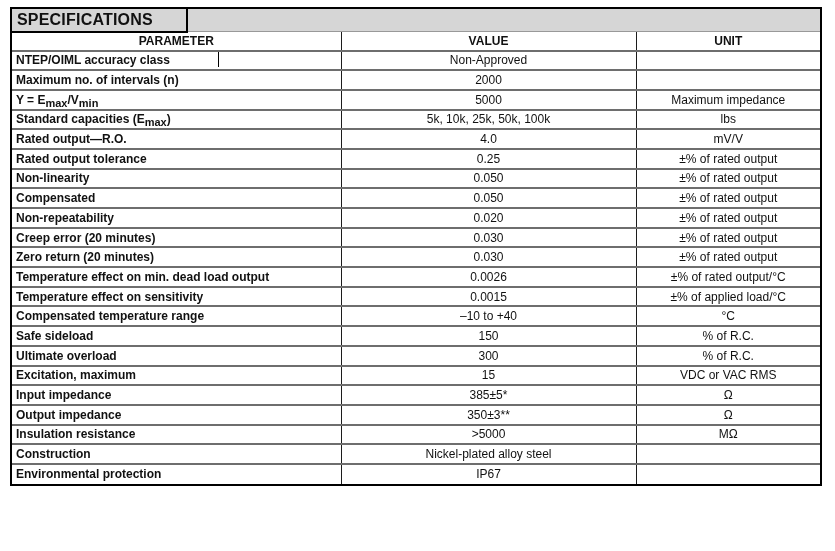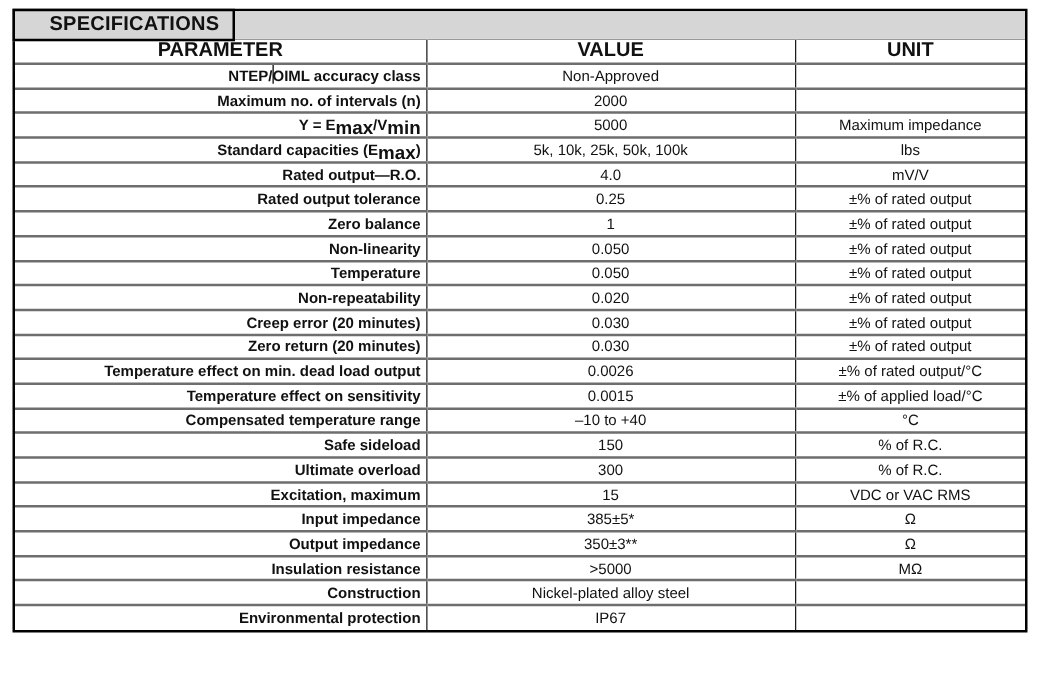--- a/index.html
+++ b/index.html
@@ -26,58 +26,57 @@
   }
 
   .title-band{
     position:relative;height:22px;background:var(--title-bg);
   }
   .title-box{
     position:absolute;left:-2px;top:-2px;height:26px;width:178px;
     border:2px solid var(--outer-border);
     background:var(--title-bg);
     display:flex;align-items:center;
-    padding-left:17px;
-    justify-content:center;
+    padding-left:5px;
   }
   .title-box span{
     font-weight:bold;font-size:16px;letter-spacing:0.2px;white-space:nowrap;
   }
 
   table.spec{
     width:100%;border-collapse:collapse;table-layout:fixed;
     font-size:12px;
   }
   table.spec col.c-param{width:329px;}
   table.spec col.c-value{width:295px;}
   table.spec col.c-unit{width:184px;}
 
   table.spec th{
     height:19px;font-weight:bold;text-align:center;vertical-align:middle;
     border-top:1.5px solid #999999;
-    padding:0 4px;font-size:16px;
+    padding:0 4px;font-size:12px;
   }
   table.spec td{
     height:19.7px;vertical-align:middle;
     border-top:2px solid var(--row-line);
     padding:0 4px;
     overflow:hidden;white-space:nowrap;
   }
   table.spec th + th,
   table.spec td + td{
     border-left:1.5px solid var(--col-line);
     text-align:center;
   }
   td.param{
-    font-weight:bold;text-align:right;padding-left:7px;font-size:12px;
+    font-weight:bold;text-align:left;padding-left:7px;font-size:12px;
   }
   td.value, td.unit{
     text-align:center;font-weight:normal;font-size:12px;margin-left:40px;
   }
-  sub{font-size:15px;font-weight:inherit;line-height:0;}
+  sub{font-size:11px;font-weight:inherit;line-height:0;}
 
   .text-cursor{
     position:absolute;left:218px;top:52px;width:1px;height:15px;
     background:#000000;
   }
 </style>
 </head>
 <body>
 
 <div class="page">
@@ -128,31 +127,26 @@
     <td class="param">Rated output—R.O.</td>
     <td class="value">4.0</td>
     <td class="unit">mV/V</td>
   </tr>
           <tr>
     <td class="param">Rated output tolerance</td>
     <td class="value">0.25</td>
     <td class="unit">±% of rated output</td>
   </tr>
           <tr>
-    <td class="param">Zero balance</td>
-    <td class="value">1</td>
-    <td class="unit">±% of rated output</td>
-  </tr>
-          <tr>
     <td class="param">Non-linearity</td>
     <td class="value">0.050</td>
     <td class="unit">±% of rated output</td>
   </tr>
           <tr>
-    <td class="param">Temperature</td>
+    <td class="param">Compensated</td>
     <td class="value">0.050</td>
     <td class="unit">±% of rated output</td>
   </tr>
           <tr>
     <td class="param">Non-repeatability</td>
     <td class="value">0.020</td>
     <td class="unit">±% of rated output</td>
   </tr>
           <tr>
     <td class="param">Creep error (20 minutes)</td>

